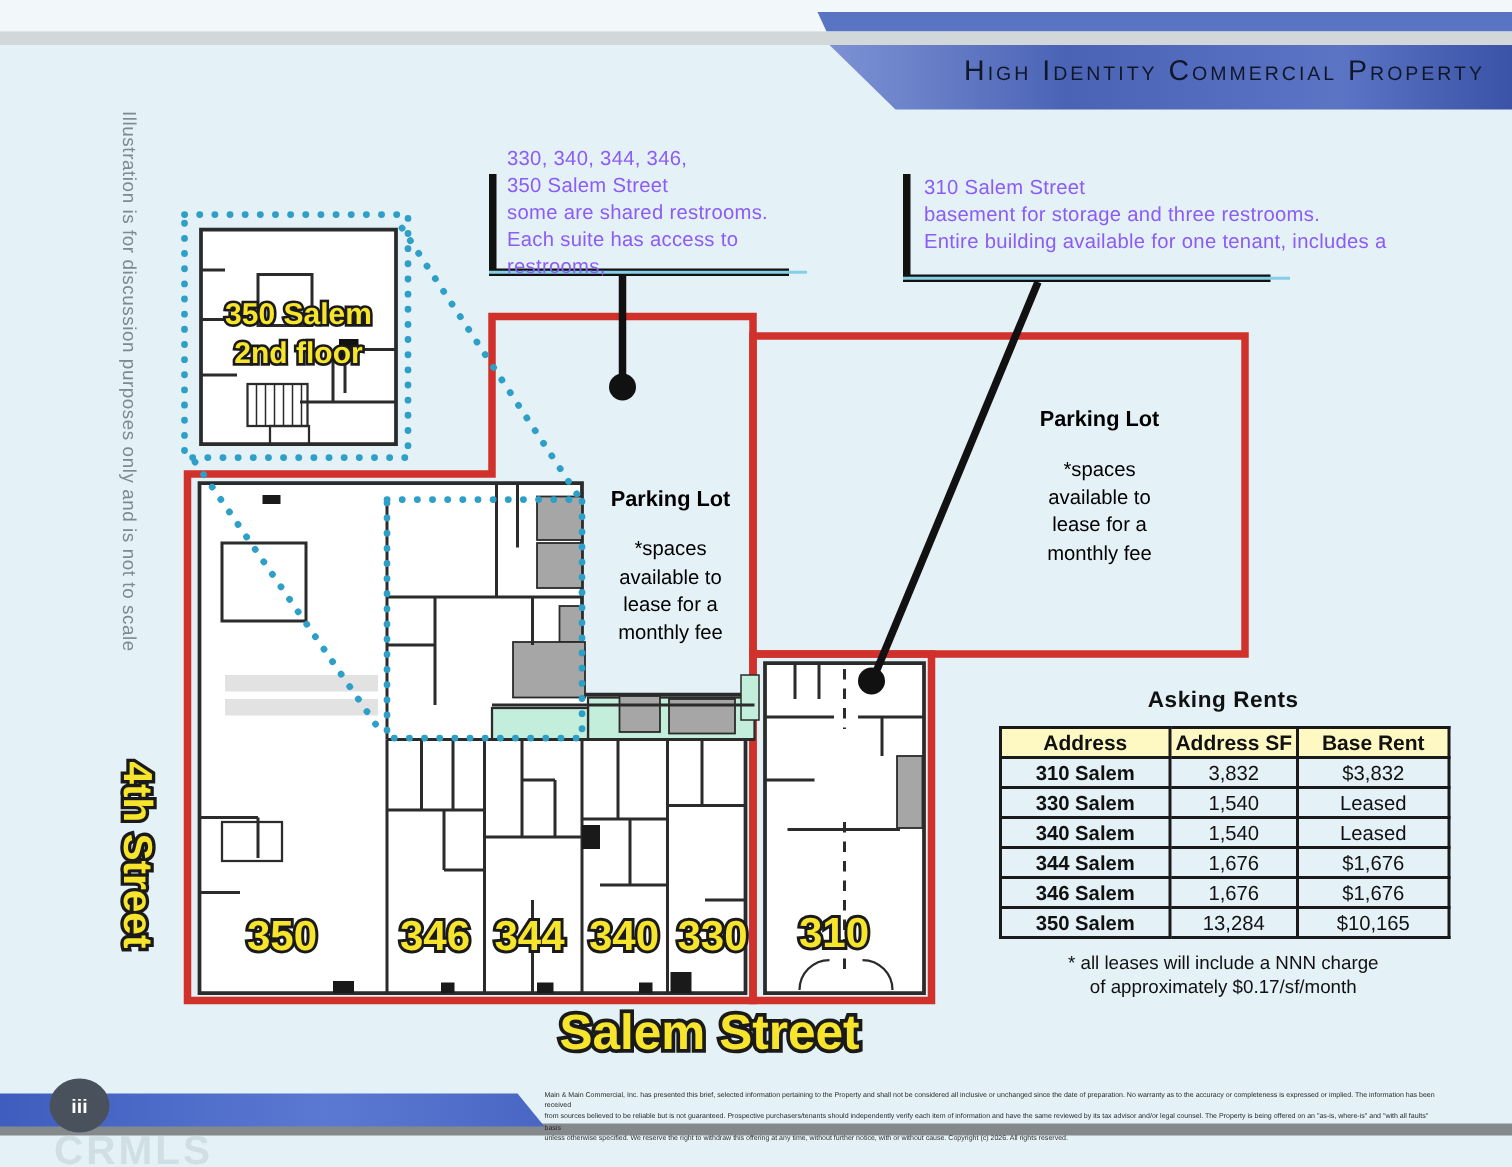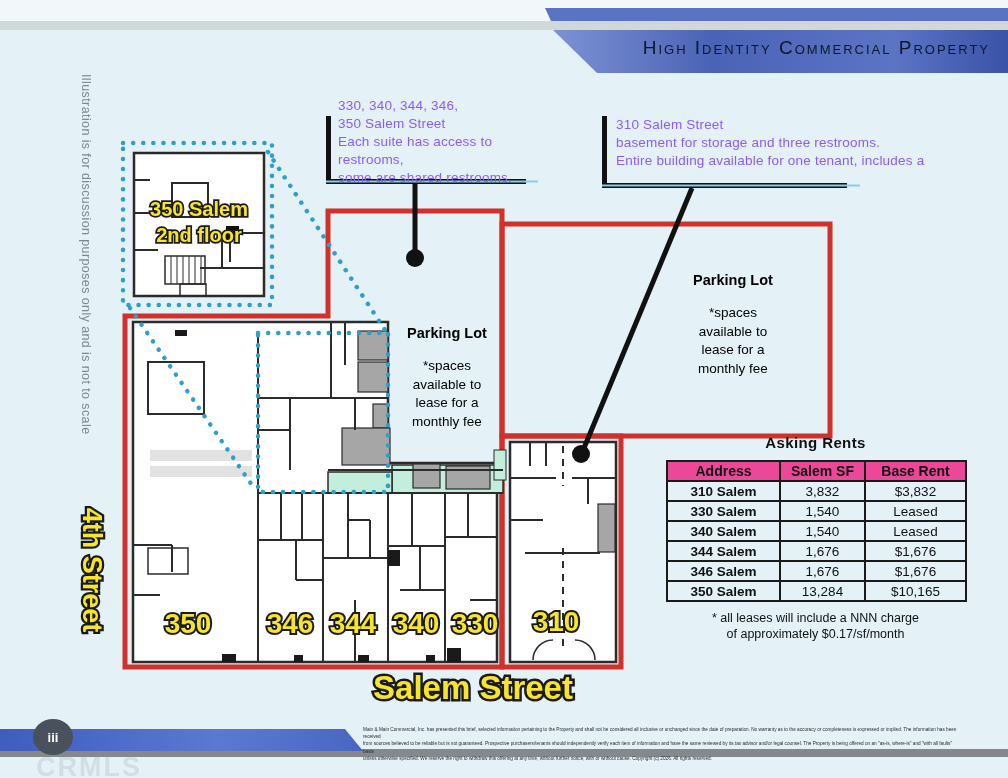--- a/index.html
+++ b/index.html
@@ -24,25 +24,25 @@
   .callout{color:#8b5cf6;font-size:13.5px;line-height:18px;letter-spacing:.2px;}
   #callout-suites{left:338px;top:97px;width:215px;}
   #callout-310{left:616px;top:116px;width:330px;}
   
   .parking{text-align:center;color:#000000;}
   .parking .pk-title{font-weight:bold;font-size:14.5px;margin-bottom:16px;}
   .parking .pk-line{font-size:13.5px;line-height:18.5px;}
   #parking-1{left:386px;top:325px;width:122px;}
   #parking-2{left:672px;top:272px;width:122px;}
   
-  #rents{left:638px;top:434px;width:299px;color:#111;padding-left:28px;}
+  #rents{left:638px;top:458px;width:299px;color:#111;padding-left:28px;}
   #rents-title{text-align:center;font-weight:bold;font-size:15px;margin-bottom:9px;letter-spacing:.4px;}
   #rents table{border-collapse:collapse;width:299px;table-layout:fixed;}
   #rents th,#rents td{border:2px solid #1a1a1a;text-align:center;font-size:13.5px;height:18px;padding:0 2px;}
-  #rents th{background:#ec4899;font-weight:bold;font-size:14px;}
+  #rents th{background:#fef9c3;font-weight:bold;font-size:14px;}
   #rents td:first-child{font-weight:bold;}
   #rents col.c1{width:113px}#rents col.c2{width:85px}#rents col.c3{width:101px}
   #rents-note{margin-top:8px;text-align:center;font-size:12.5px;line-height:16px;}
   
   #disclaimer{left:363px;top:726px;width:594px;font-size:4.7px;line-height:7.2px;color:#2a2a2a;}
   #watermark{left:36px;top:752px;font-size:27px;font-weight:bold;color:#ccdbe2;letter-spacing:2px;opacity:.8;}
   svg{position:absolute;left:0;top:0;}
   svg text{font-family:"Liberation Sans", sans-serif;}
   .suite-num{font-size:28px;font-weight:bold;fill:#f7e42c;stroke:#1a1a1a;stroke-width:4px;paint-order:stroke;text-anchor:middle;}
   .street-label{font-weight:bold;fill:#f7e42c;stroke:#1a1a1a;paint-order:stroke;text-anchor:middle;}
@@ -187,22 +187,22 @@
     </g>
   </svg>
 
   <div class="abs" id="banner-title">High Identity Commercial Property</div>
 
   <div class="abs" id="side-note">Illustration is for discussion purposes only and is not to scale</div>
 
   <div class="abs callout" id="callout-suites">
     <div>330, 340, 344, 346,</div>
     <div>350 Salem Street</div>
+    <div>some are shared restrooms.</div>
     <div>Each suite has access to restrooms,</div>
-    <div>some are shared restrooms.</div>
   </div>
 
   <div class="abs callout" id="callout-310">
     <div>310 Salem Street</div>
     <div>basement for storage and three restrooms.</div>
     <div>Entire building available for one tenant, includes a</div>
   </div>
 
   <div class="abs parking" id="parking-1">
     <div class="pk-title">Parking Lot</div>
@@ -223,21 +223,21 @@
     <div id="rents-title">Asking Rents</div>
     <table>
       <colgroup>
           <col class="c1">
           <col class="c2">
           <col class="c3">
         </colgroup>
       <thead>
         <tr>
           <th>Address</th>
-          <th>Salem SF</th>
+          <th>Address SF</th>
           <th>Base Rent</th>
         </tr>
       </thead>
       <tbody>
         <tr>
           <td>310 Salem</td>
           <td>3,832</td>
           <td>$3,832</td>
         </tr>
         <tr>

